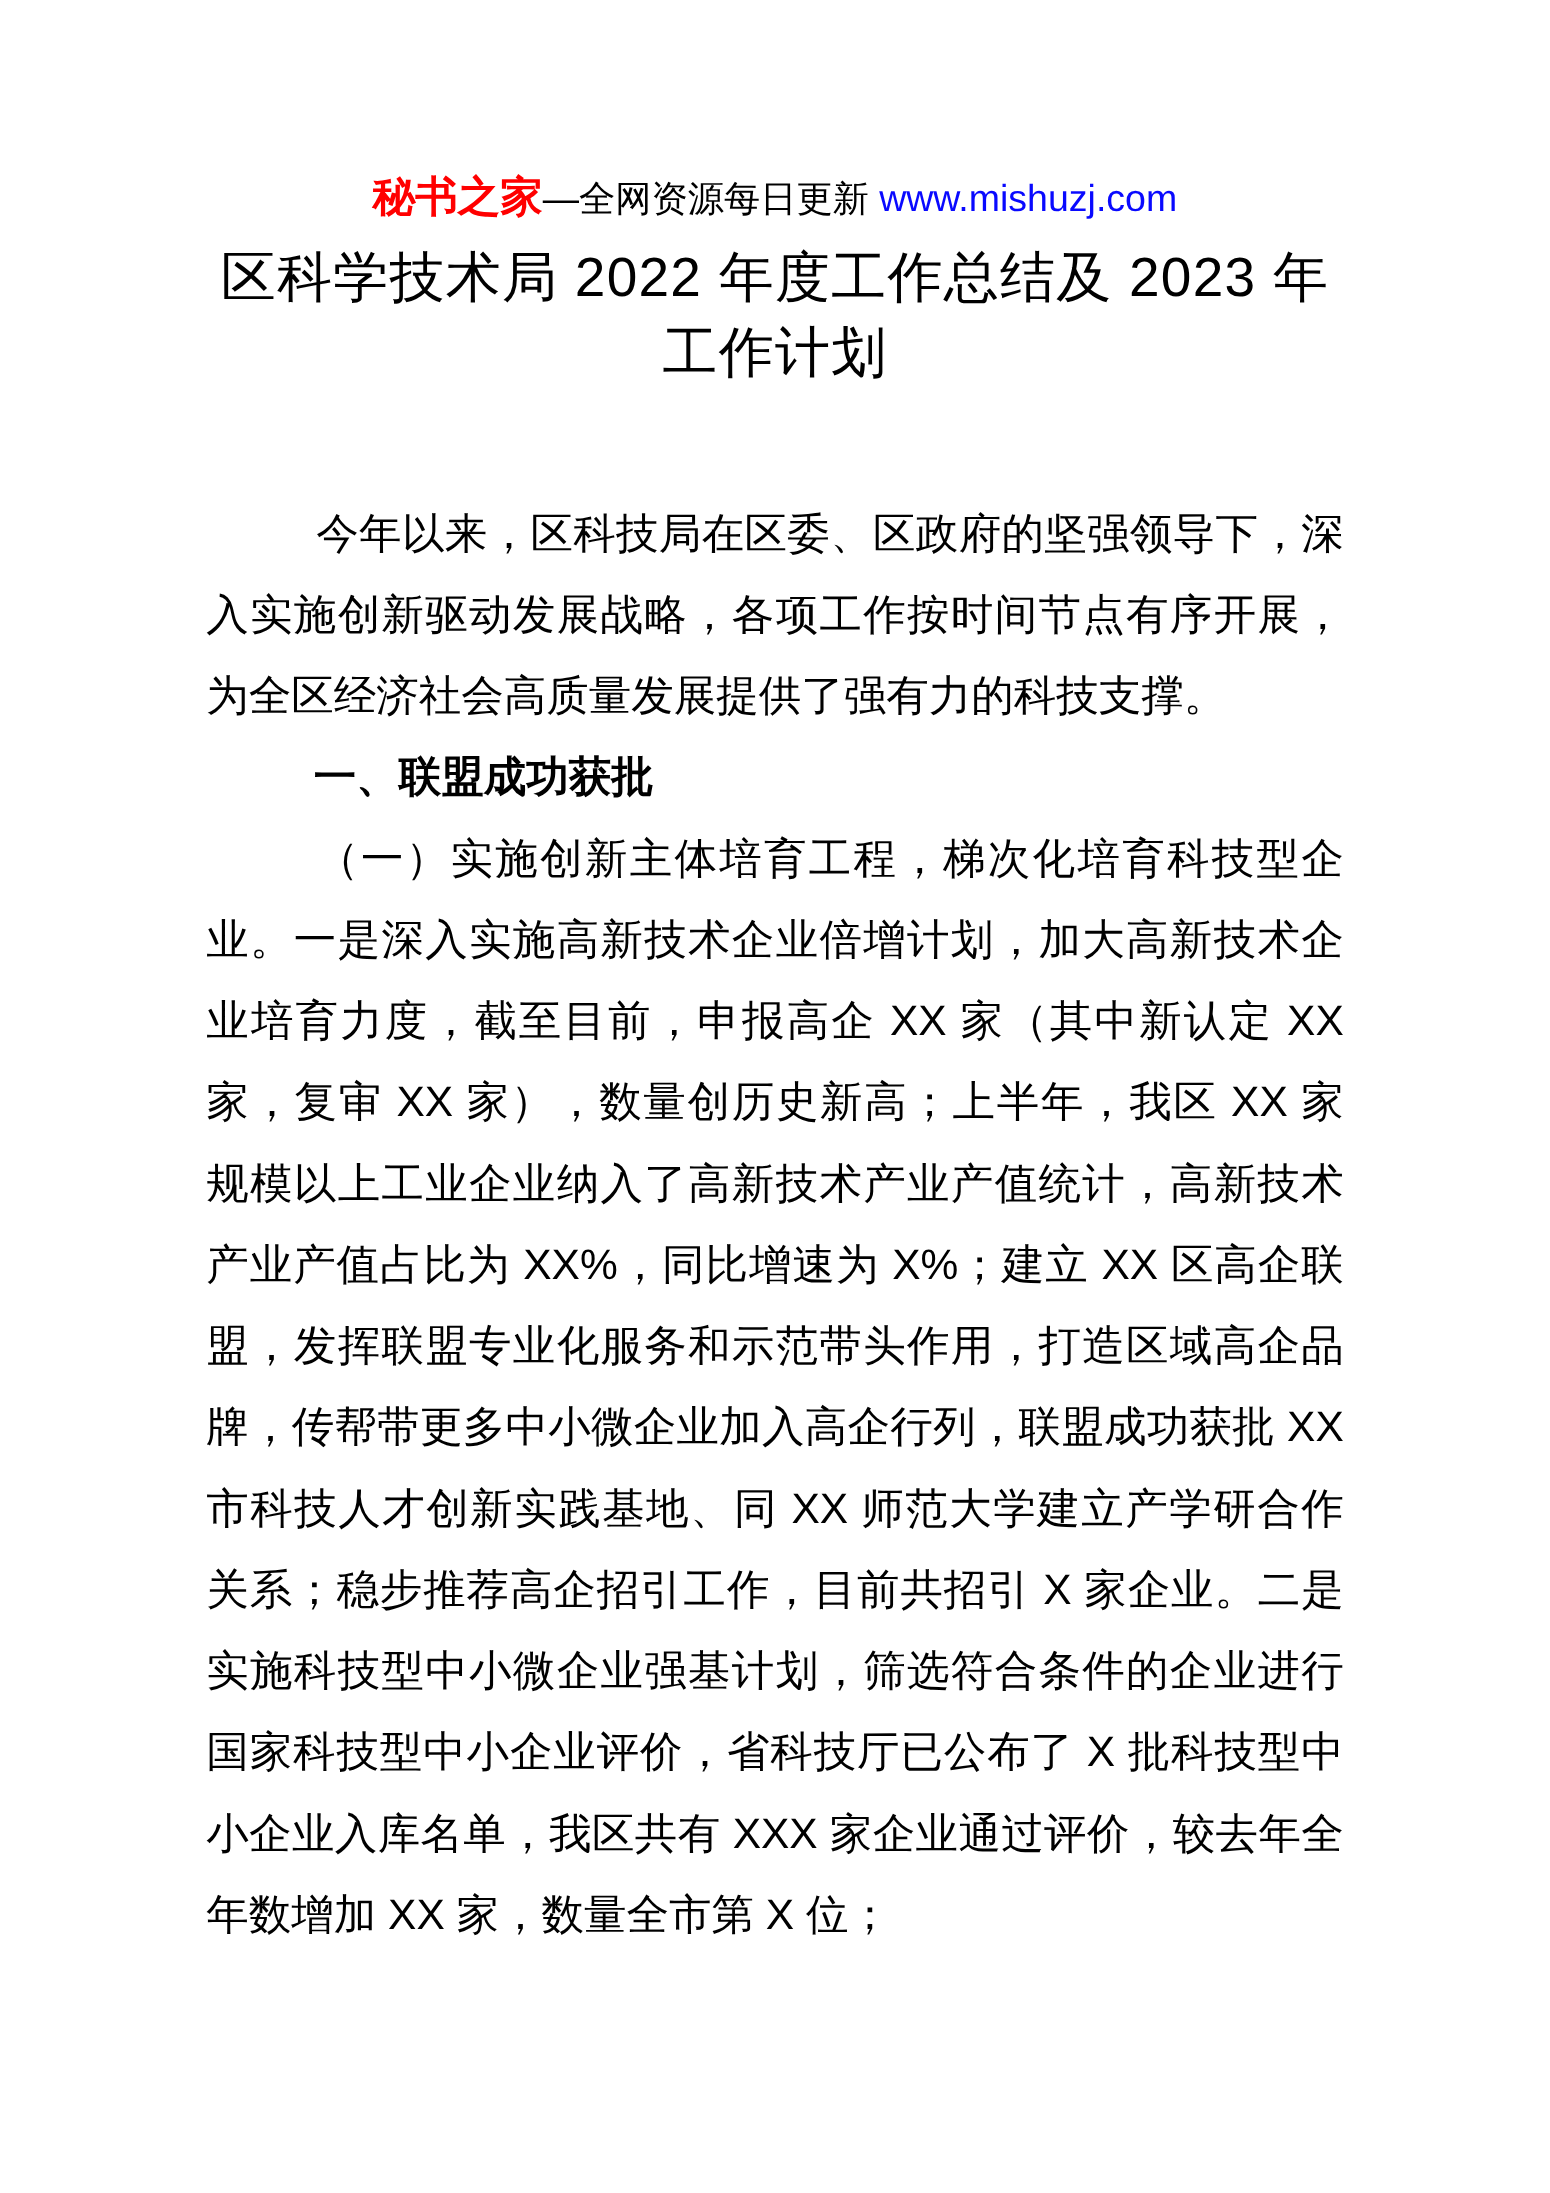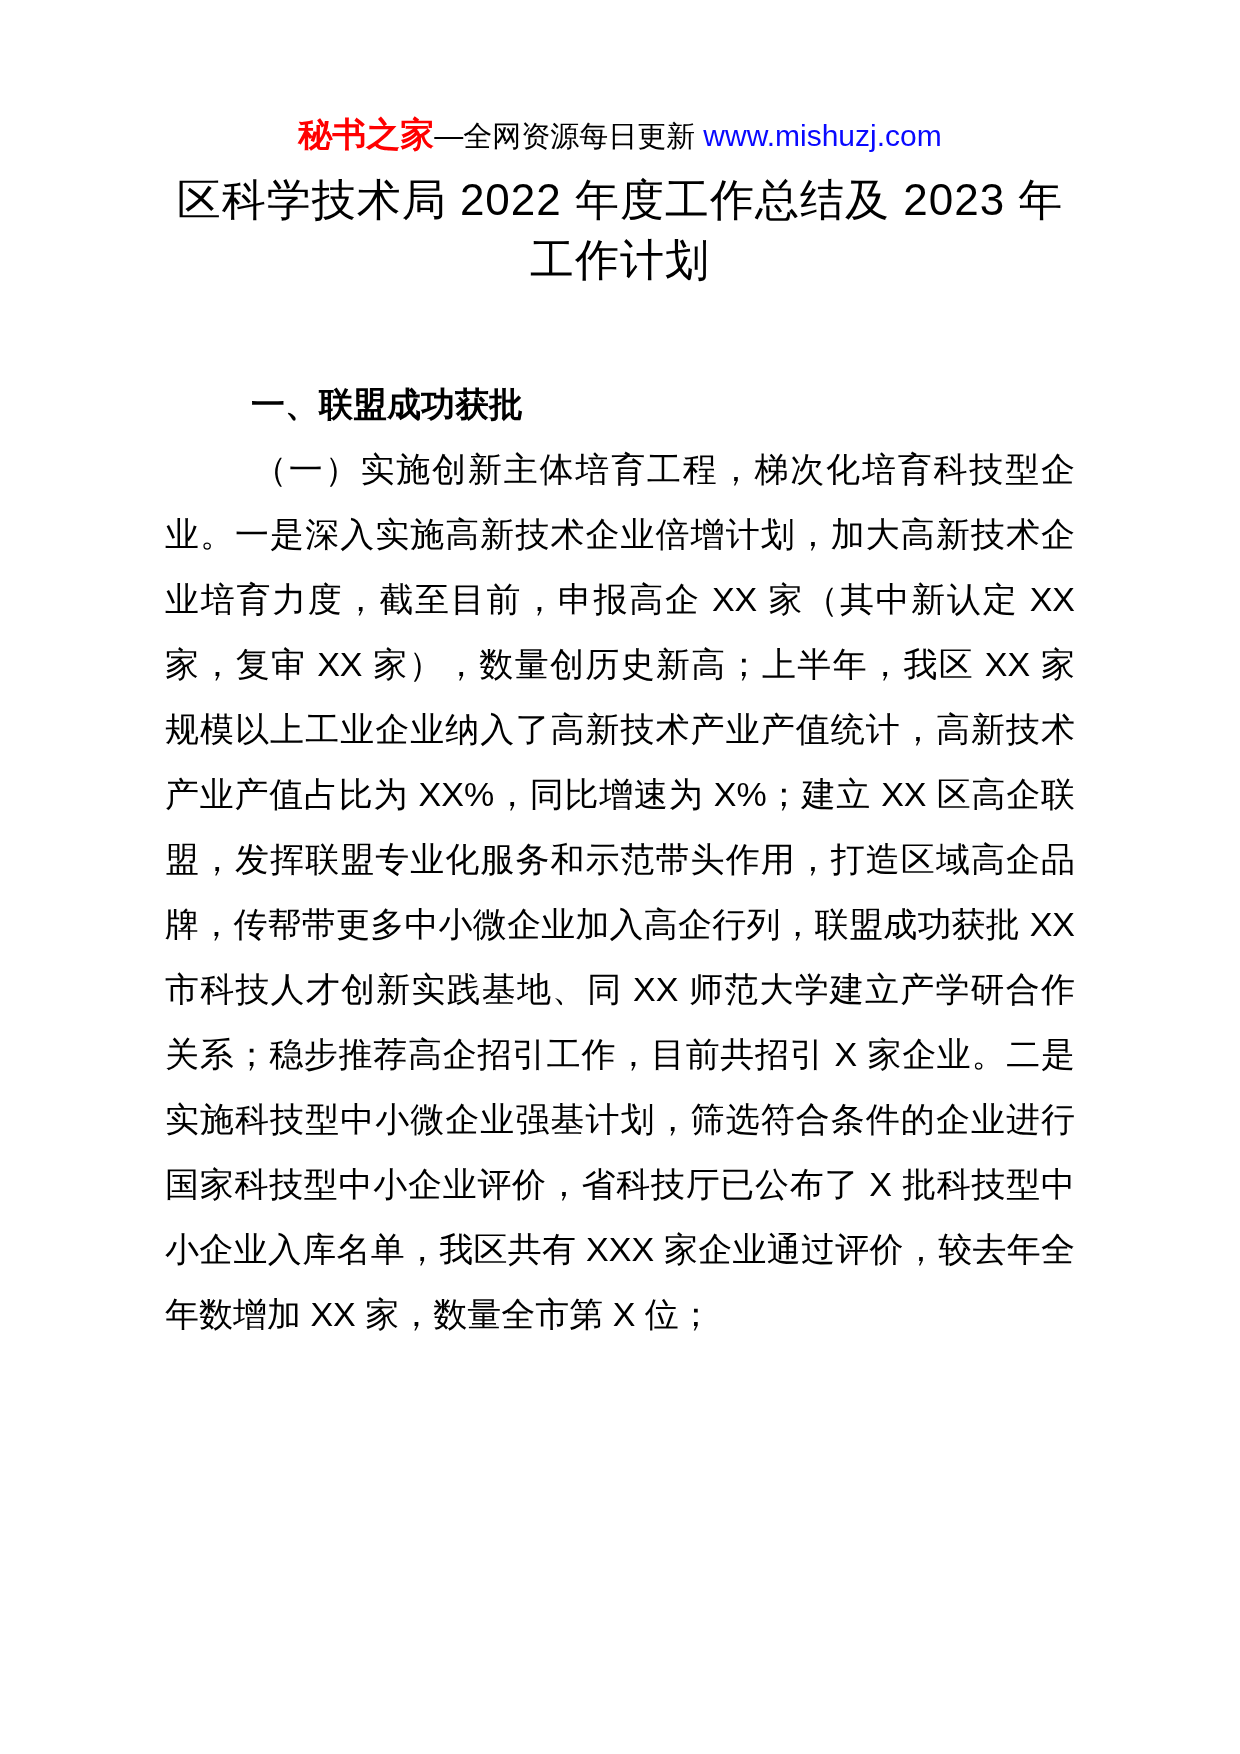--- a/index.html
+++ b/index.html
@@ -13,20 +13,21 @@
     color: #000000;
     font-family: "Liberation Sans", sans-serif;
     overflow: hidden;
   }
   .doc-header {
     padding-top: 111px;
     text-align: center;
     font-size: 28px;
     line-height: 46px;
     white-space: nowrap;
+    margin-top: 24px;
   }
   .doc-header .brand {
     color: #ff0000;
     font-weight: 700;
     font-size: 34px;
   }
   .doc-header .tagline {
     color: #000000;
     font-size: 29px;
   }
@@ -68,17 +69,18 @@
 
 <div class="page">
 
   <div class="doc-header">
     <span class="brand">秘书之家</span><span class="tagline">—全网资源每日更新 </span><a class="url">www.mishuzj.com</a>
   </div>
 
   <h1 class="doc-title">区科学技术局 2022 年度工作总结及 2023 年工作计划</h1>
 
   <div class="doc-body">
+    <p class="para">今年以来，区科技局在区委、区政府的坚强领导下，深入实施创新驱动发展战略，各项工作按时间节点有序开展，为全区经济社会高质量发展提供了强有力的科技支撑。</p>
     <h2 class="section-heading">一、联盟成功获批</h2>
     <p class="para">（一）实施创新主体培育工程，梯次化培育科技型企业。一是深入实施高新技术企业倍增计划，加大高新技术企业培育力度，截至目前，申报高企 XX 家（其中新认定 XX 家，复审 XX 家），数量创历史新高；上半年，我区 XX 家规模以上工业企业纳入了高新技术产业产值统计，高新技术产业产值占比为 XX%，同比增速为 X%；建立 XX 区高企联盟，发挥联盟专业化服务和示范带头作用，打造区域高企品牌，传帮带更多中小微企业加入高企行列，联盟成功获批 XX 市科技人才创新实践基地、同 XX 师范大学建立产学研合作关系；稳步推荐高企招引工作，目前共招引 X 家企业。二是实施科技型中小微企业强基计划，筛选符合条件的企业进行国家科技型中小企业评价，省科技厅已公布了 X 批科技型中小企业入库名单，我区共有 XXX 家企业通过评价，较去年全年数增加 XX 家，数量全市第 X 位；</p>
   </div>
 
 </div>
 
 </body></html>

